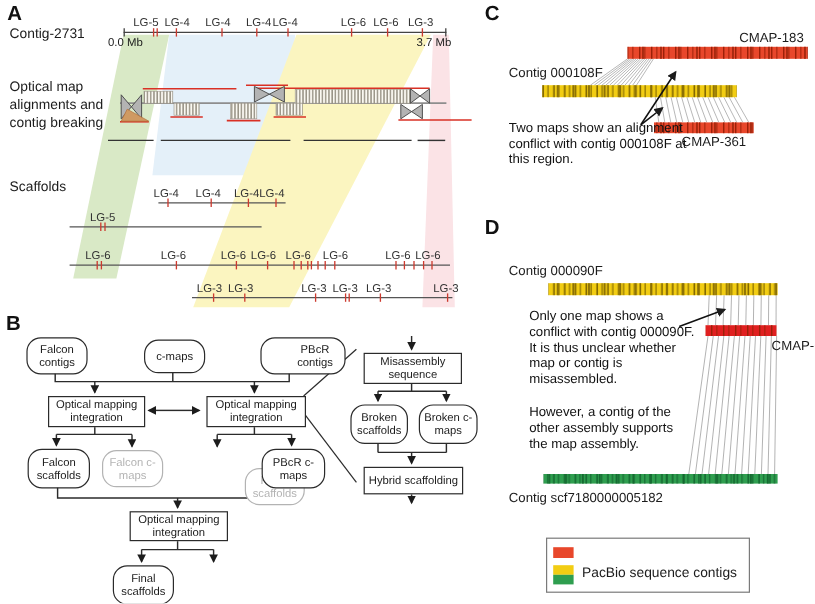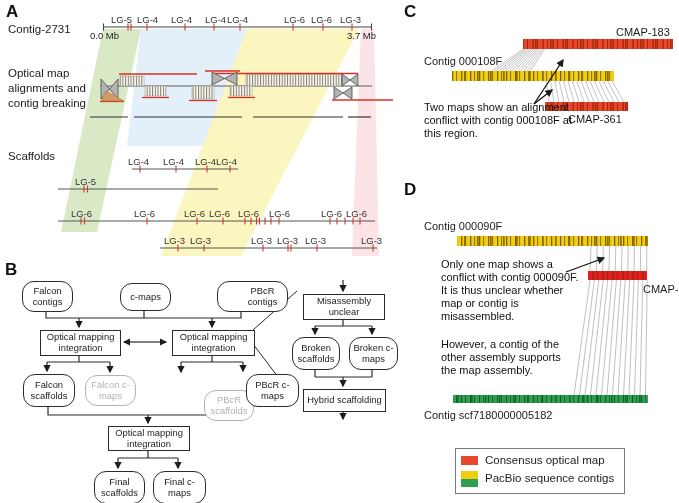--- a/index.html
+++ b/index.html
@@ -278,40 +278,38 @@
 <div class="txt mark" style="left:361px;top:235px;">LG-3</div>
 
 <div class="fbox rbox" style="left:22px;top:281px;width:49px;height:29px;">Falcon contigs</div>
 <div class="fbox rbox" style="left:120px;top:283px;width:49px;height:26px;">c-maps</div>
 <div class="fbox rbox" style="left:217px;top:281px;width:49px;height:29px;padding-left:20px;">PBcR contigs</div>
 <div class="fbox" style="left:40px;top:330px;width:79px;height:24px;">Optical mapping integration</div>
 <div class="fbox" style="left:172px;top:330px;width:81px;height:24px;">Optical mapping integration</div>
 <div class="fbox rbox" style="left:23px;top:374px;width:50px;height:31px;">Falcon scaffolds</div>
 <div class="fbox rbox grayed" style="left:85px;top:375px;width:49px;height:29px;">Falcon c-maps</div>
 <div class="fbox rbox grayed" style="left:157px;top:390px;width:48px;height:29px;margin-left:47px;">PBcR scaffolds</div>
-<div class="fbox rbox" style="left:218px;top:374px;width:51px;height:31px;margin-left:28px;">PBcR c-maps</div>
+<div class="fbox rbox" style="left:218px;top:374px;width:51px;height:31px;">PBcR c-maps</div>
 <div class="fbox" style="left:108px;top:426px;width:80px;height:23px;">Optical mapping integration</div>
 <div class="fbox rbox" style="left:94px;top:471px;width:49px;height:31px;">Final scaffolds</div>
-<div class="fbox rbox" style="left:153px;top:471px;width:51px;height:31px;">Final c-maps</div>
-<div class="fbox" style="left:303px;top:294px;width:80px;height:24px;">Misassembly unclear</div>
+<div class="fbox" style="left:303px;top:294px;width:80px;height:24px;">Misassembly sequence</div>
 <div class="fbox rbox" style="left:349px;top:337px;width:47px;height:31px;">Broken c-maps</div>
 <div class="fbox rbox" style="left:292px;top:337px;width:46px;height:31px;">Broken scaffolds</div>
 <div class="fbox" style="left:303px;top:389px;width:81px;height:21px;">Hybrid scaffolding</div>
 
 <div class="txt lab10" style="left:616px;top:26px;">CMAP-183</div>
 <div class="txt lab10" style="left:424px;top:55px;">Contig 000108F</div>
 <div class="txt lab10" style="left:568px;top:113px;">CMAP-361</div>
 <div class="txt note" style="left:424px;top:101px;width:152px;">Two maps show an alignment conflict with contig 000108F at this region.</div>
 
 <div class="txt lab10" style="left:424px;top:220px;">Contig 000090F</div>
 <div class="txt lab10" style="left:643px;top:283px;">CMAP-625</div>
 <div class="txt note" style="left:441px;top:258px;width:140px;">Only one map shows a conflict with contig 000090F. It is thus unclear whether map or contig is misassembled.</div>
 <div class="txt note" style="left:441px;top:338px;width:130px;">However, a contig of the other assembly supports the map assembly.</div>
 <div class="txt lab10" style="left:424px;top:409px;">Contig scf7180000005182</div>
 
 <div class="legend-box" style="left:455px;top:448px;width:168px;height:44px;"></div>
 <div class="swatch" style="left:461px;top:456px;width:17px;height:9px;background:#e8472b;"></div>
 <div class="swatch" style="left:461px;top:471px;width:17px;height:8px;background:#f2cd13;"></div>
 <div class="swatch" style="left:461px;top:479px;width:17px;height:8px;background:#2f9e4f;"></div>
-<div class="txt leg-label" style="left:485px;top:454px;">Consensus optical map</div>
 <div class="txt leg-label" style="left:485px;top:472px;">PacBio sequence contigs</div>
 
 </div>
 
 </body></html>

